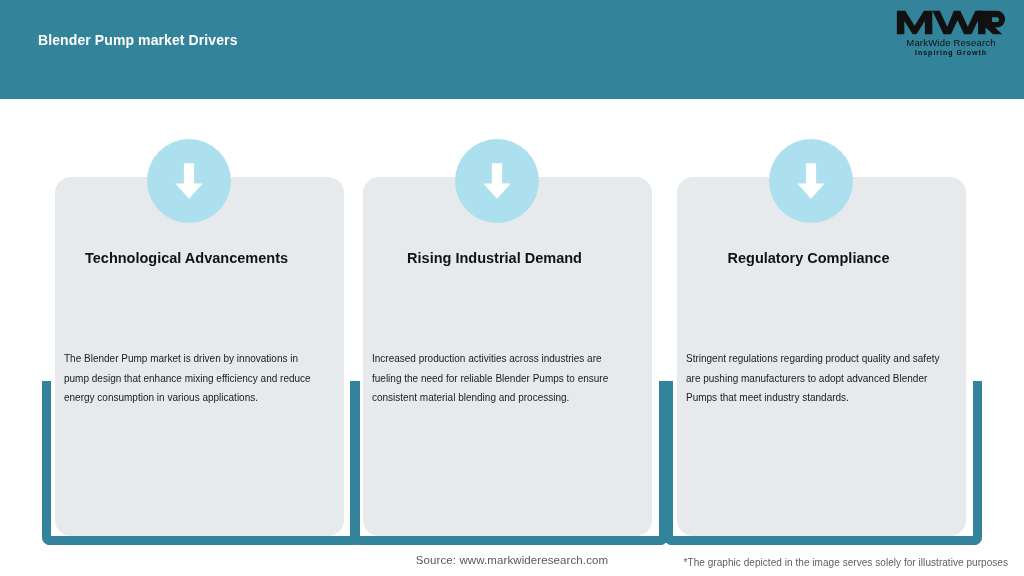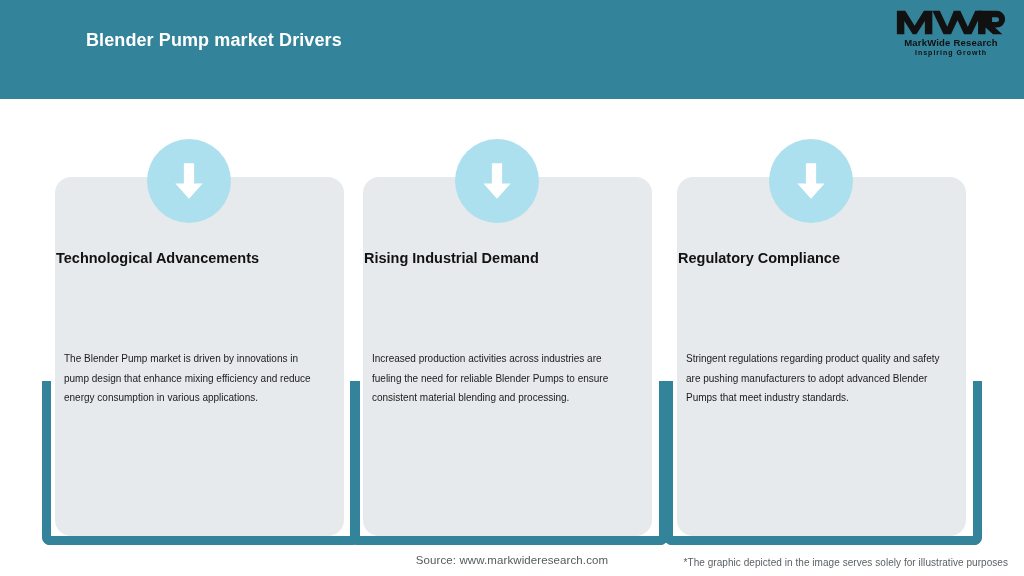--- a/index.html
+++ b/index.html
@@ -21,46 +21,45 @@
     left: 0;
     top: 0;
     width: 1024px;
     height: 99px;
     background: #33839a;
   }
   #page-title {
     position: absolute;
     left: 38px;
     top: 26px;
-    font-size: 18px;
+    font-size: 14px;
     font-weight: bold;
     color: #ffffff;
     letter-spacing: 0.1px;
     line-height: 28px;
-    margin-left: 48px;
   }
 
   
   #logo {
     position: absolute;
     right: 14px;
     top: 8px;
     width: 118px;
     height: 52px;
     text-align: center;
   }
   #logo-mark {
     display: block;
     height: 28px;
     margin: 0 auto;
   }
   #logo-name {
     display: block;
     font-size: 9.5px;
-    font-weight: bold;
+    font-weight: normal;
     color: #111111;
     letter-spacing: 0.2px;
     margin-top: 1px;
     line-height: 11px;
   }
   #logo-tagline {
     display: block;
     font-size: 7px;
     font-weight: bold;
     color: #111111;
@@ -126,21 +125,21 @@
     align-items: center;
     justify-content: center;
   }
   .icon-badge svg { display: block; }
 
   .card-title {
     position: absolute;
     left: 14px;
     top: 150px;
     width: 261px;
-    text-align: left;
+    text-align: center;
     font-size: 14.5px;
     font-weight: bold;
     color: #121212;
     line-height: 19px;
   }
   .card-desc {
     position: absolute;
     left: 22px;
     top: 250px;
     width: 258px;

